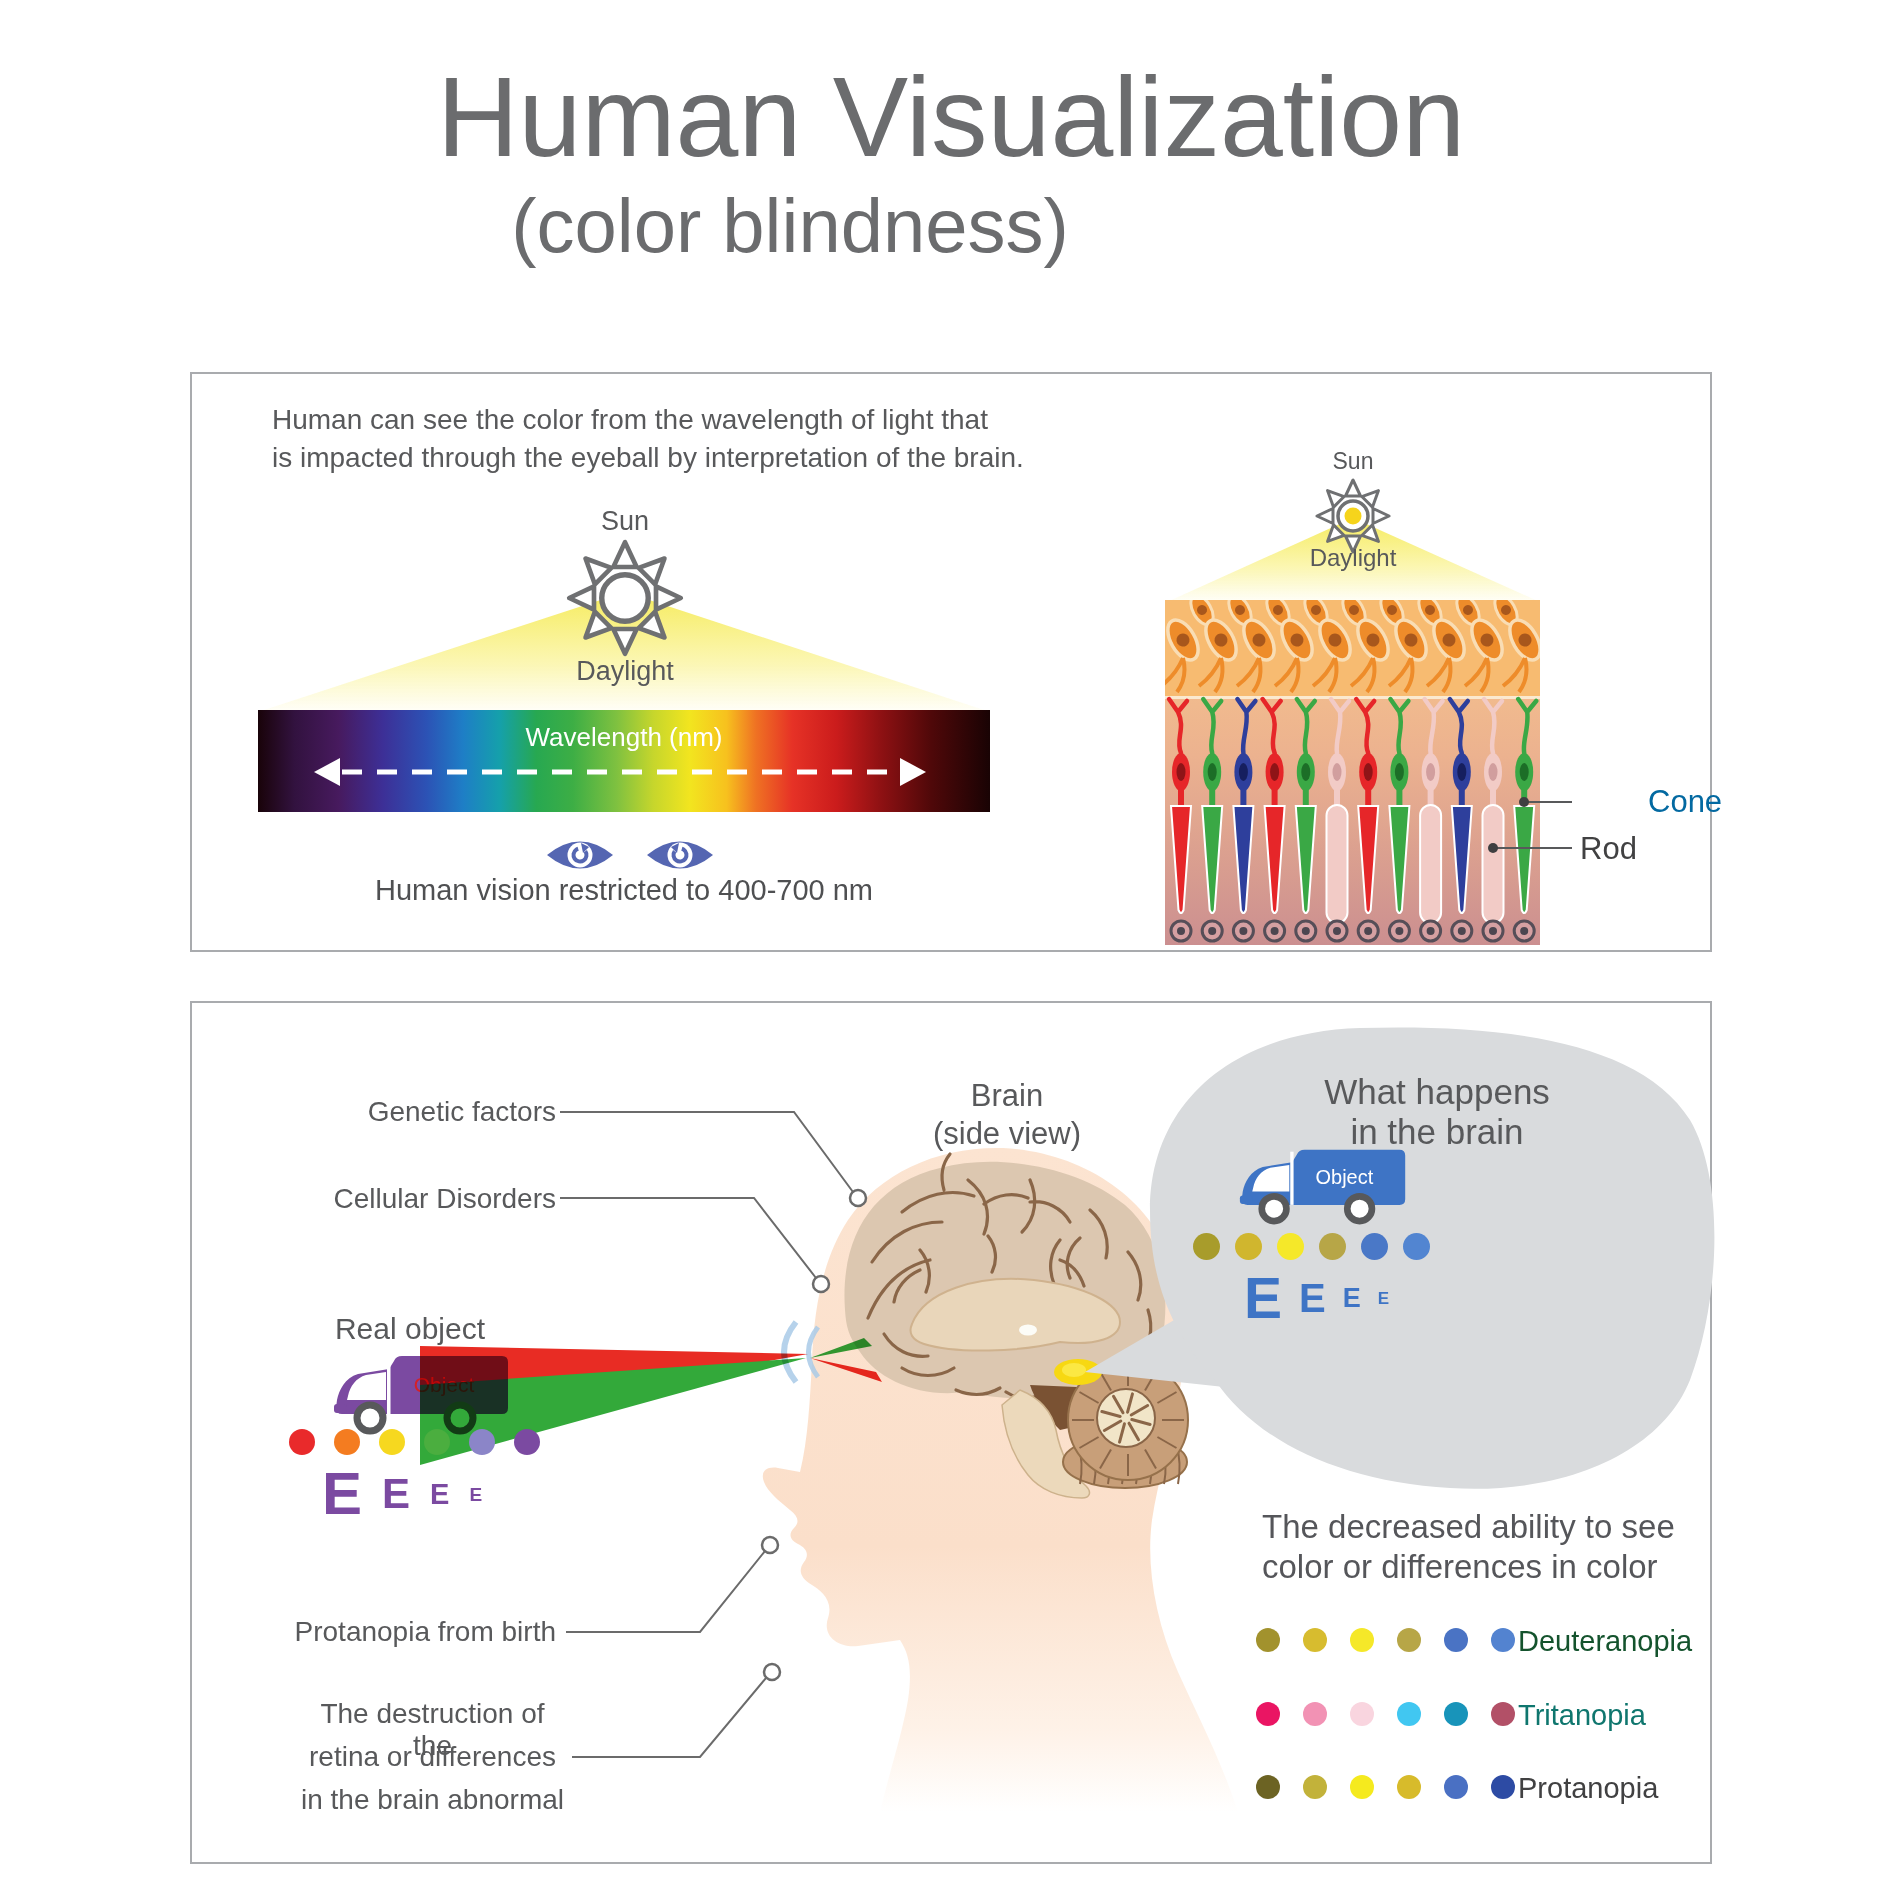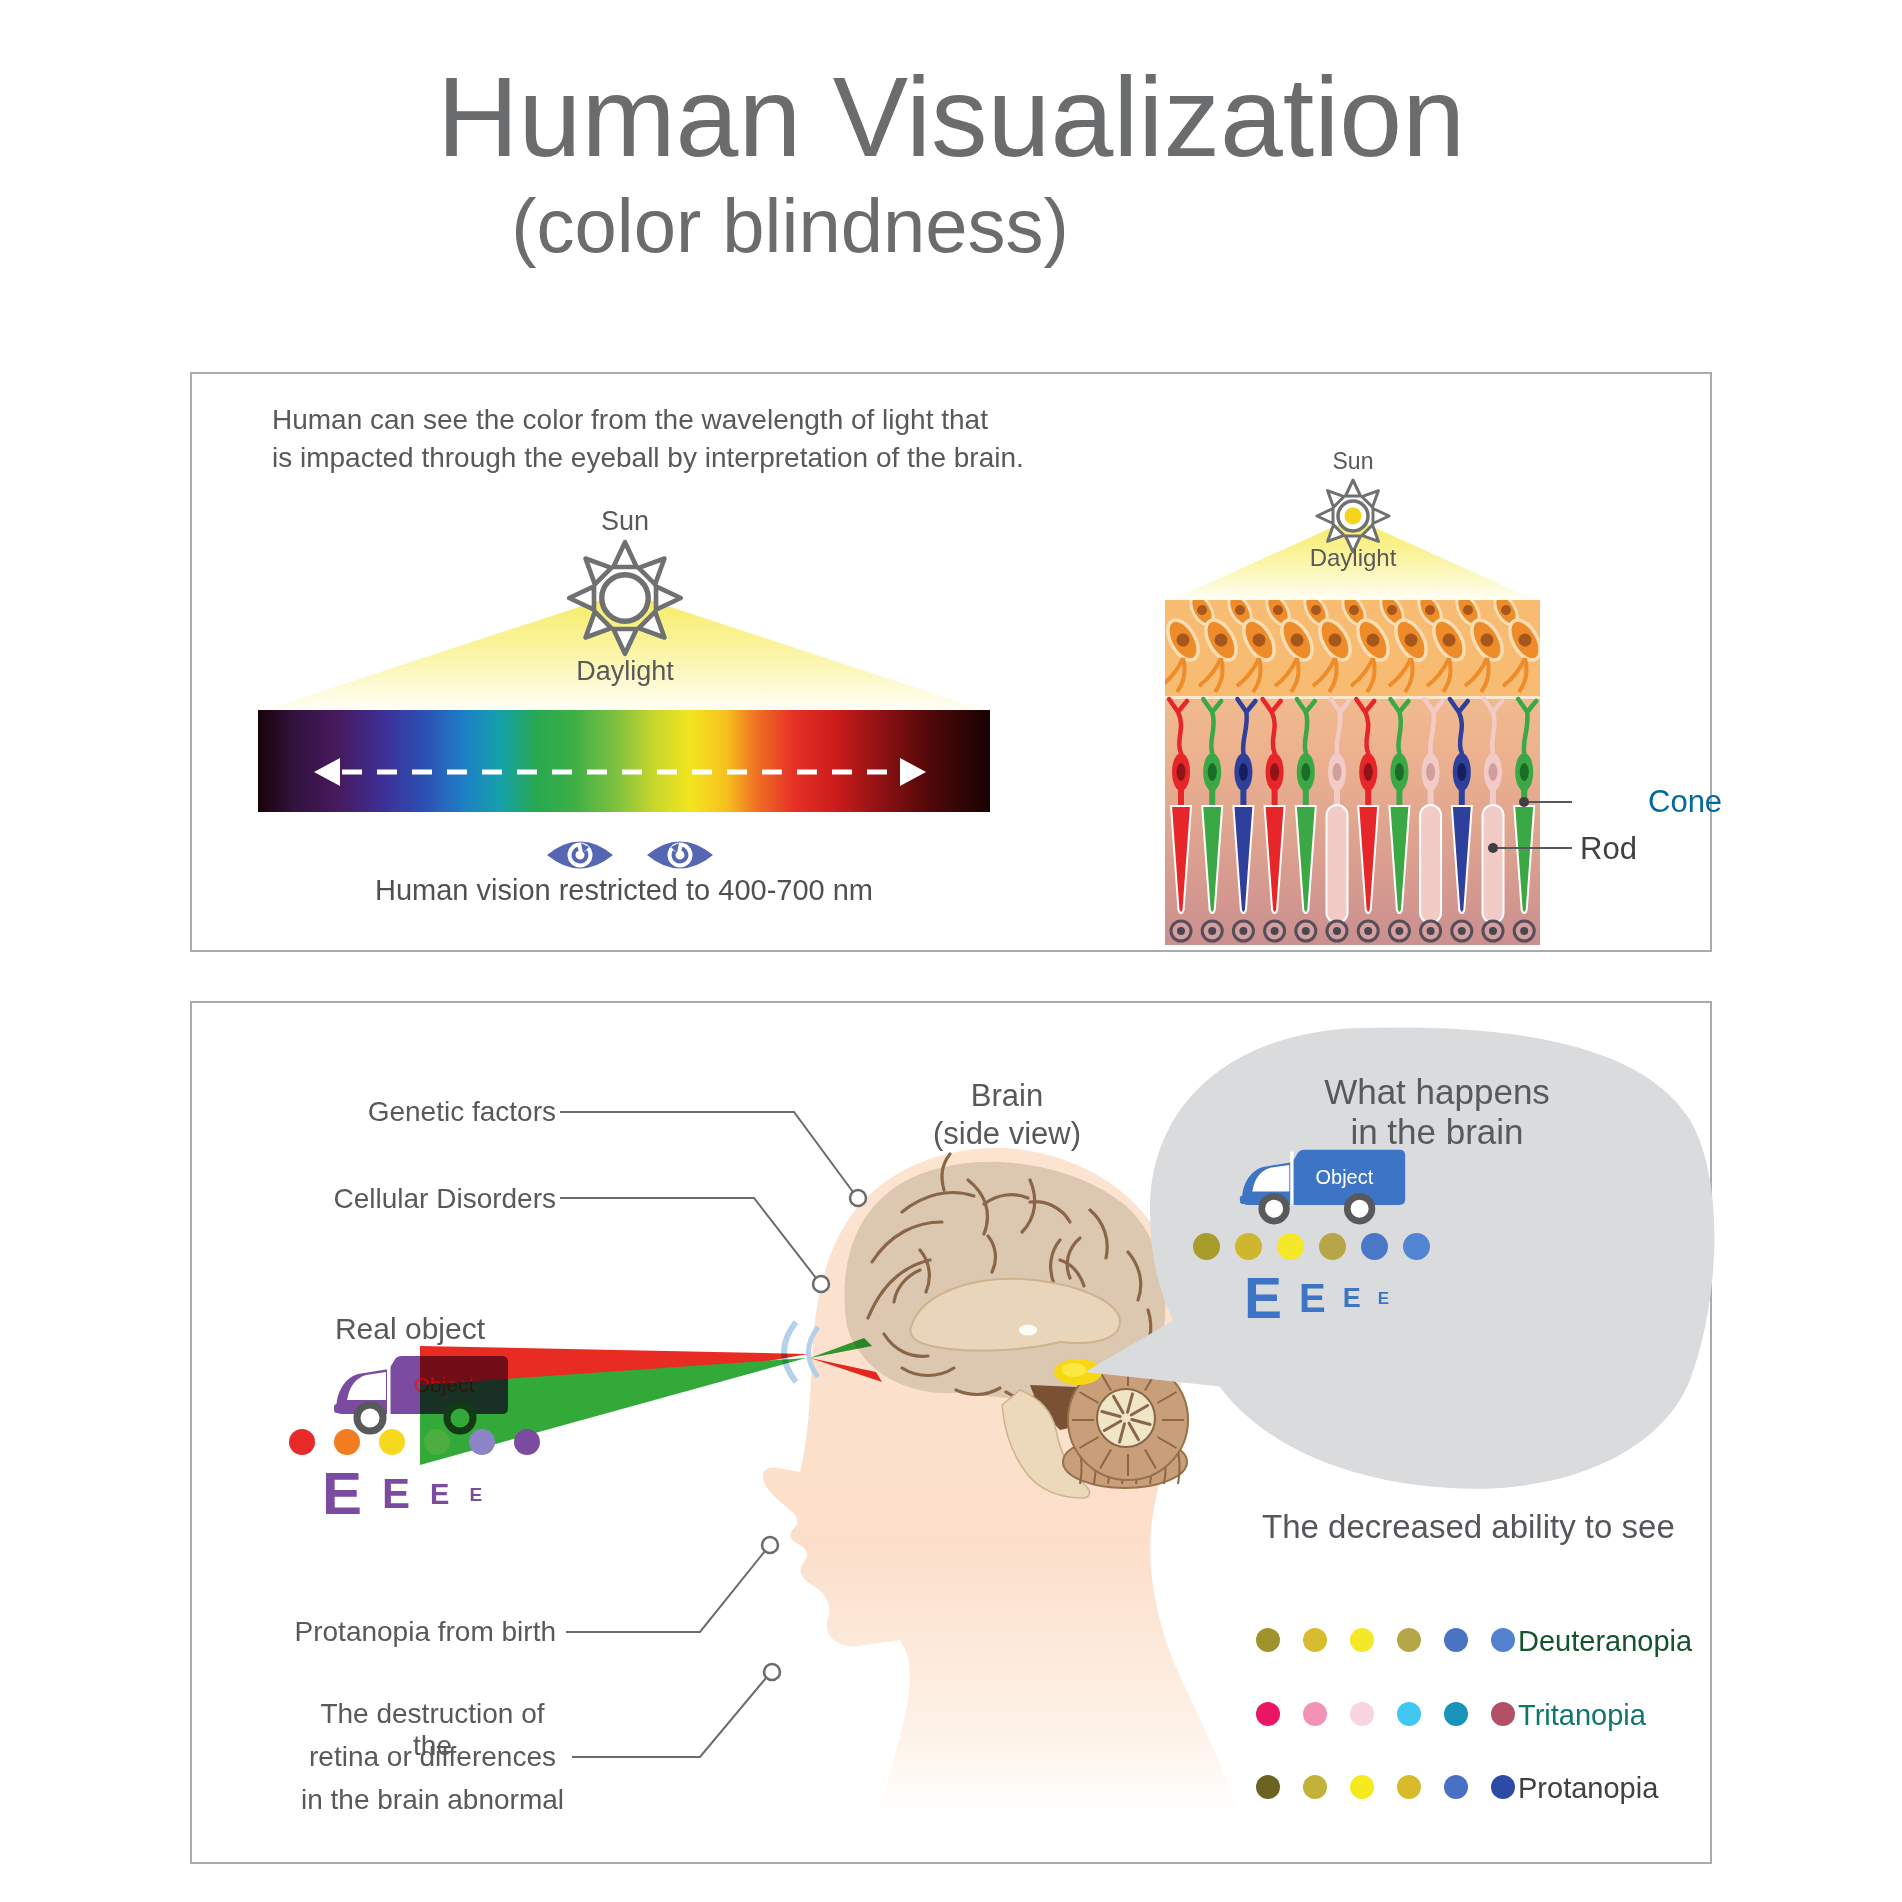--- a/index.html
+++ b/index.html
@@ -495,20 +495,21 @@
         <circle cx="772" cy="1672" r="8" fill="#fff" stroke-width="2.5"></circle>
     </g>
   </svg>
 
   <div class="abs gray" style="left:272px;top:404px;width:760px;font-size:28px;">Human can see the color from the wavelength of light that</div>
   <div class="abs gray" style="left:272px;top:442px;width:760px;font-size:28px;">is impacted through the eyeball by interpretation of the brain.</div>
 
   <div class="abs gray ctr" style="left:575px;top:506px;width:100px;font-size:27px;">Sun</div>
   <div class="abs gray ctr" style="left:545px;top:656px;width:160px;font-size:27px;">Daylight</div>
 
+  <div class="abs ctr" style="left:258px;top:722px;width:732px;font-size:26px;color:#ffffff;">Wavelength (nm)</div>
   <div class="abs dgray ctr" style="left:238px;top:874px;width:772px;font-size:29px;">Human vision restricted to 400-700 nm</div>
 
   <div class="abs gray ctr" style="left:1303px;top:448px;width:100px;font-size:23px;">Sun</div>
   <div class="abs gray ctr" style="left:1283px;top:544px;width:140px;font-size:24px;">Daylight</div>
   <div class="abs" style="left:1648px;top:784px;font-size:31px;color:#0369a1;">Cone</div>
   <div class="abs" style="left:1580px;top:831px;font-size:31px;color:#414142;">Rod</div>
 
   <div class="abs gray rgt" style="left:300px;top:1096px;width:256px;font-size:28px;">Genetic factors</div>
   <div class="abs gray rgt" style="left:300px;top:1183px;width:256px;font-size:28px;">Cellular Disorders</div>
   <div class="abs gray ctr" style="left:907px;top:1078px;width:200px;font-size:31px;">Brain</div>
@@ -546,20 +547,21 @@
       <span style="width: 27px; height: 27px; background: rgb(82, 133, 209);"></span>
     </div>
   <div class="abs erow erow-blue" style="left:1244px;top:1264px;height:68px;gap:17px;">
       <span style="font-size: 57px;">E</span>
       <span style="font-size: 40px;">E</span>
       <span style="font-size: 27px;">E</span>
       <span style="font-size: 17px;">E</span>
     </div>
 
   <div class="abs" style="left:1262px;top:1508px;font-size:33px;color:#55565a;">The decreased ability to see</div>
+  <div class="abs" style="left:1262px;top:1548px;font-size:33px;color:#55565a;">color or differences in color</div>
 
   <div class="abs dotrow" style="left: 1256px; top: 1628px; gap: 23px;">
       <span style="width: 24px; height: 24px; background: rgb(162, 146, 45);"></span>
       <span style="width: 24px; height: 24px; background: rgb(215, 188, 47);"></span>
       <span style="width: 24px; height: 24px; background: rgb(245, 232, 41);"></span>
       <span style="width: 24px; height: 24px; background: rgb(183, 166, 71);"></span>
       <span style="width: 24px; height: 24px; background: rgb(74, 115, 196);"></span>
       <span style="width: 24px; height: 24px; background: rgb(83, 131, 208);"></span>
     </div>
   <div class="abs" style="left:1518px;top:1625px;font-size:29px;color:#14532d;">Deuteranopia</div>

